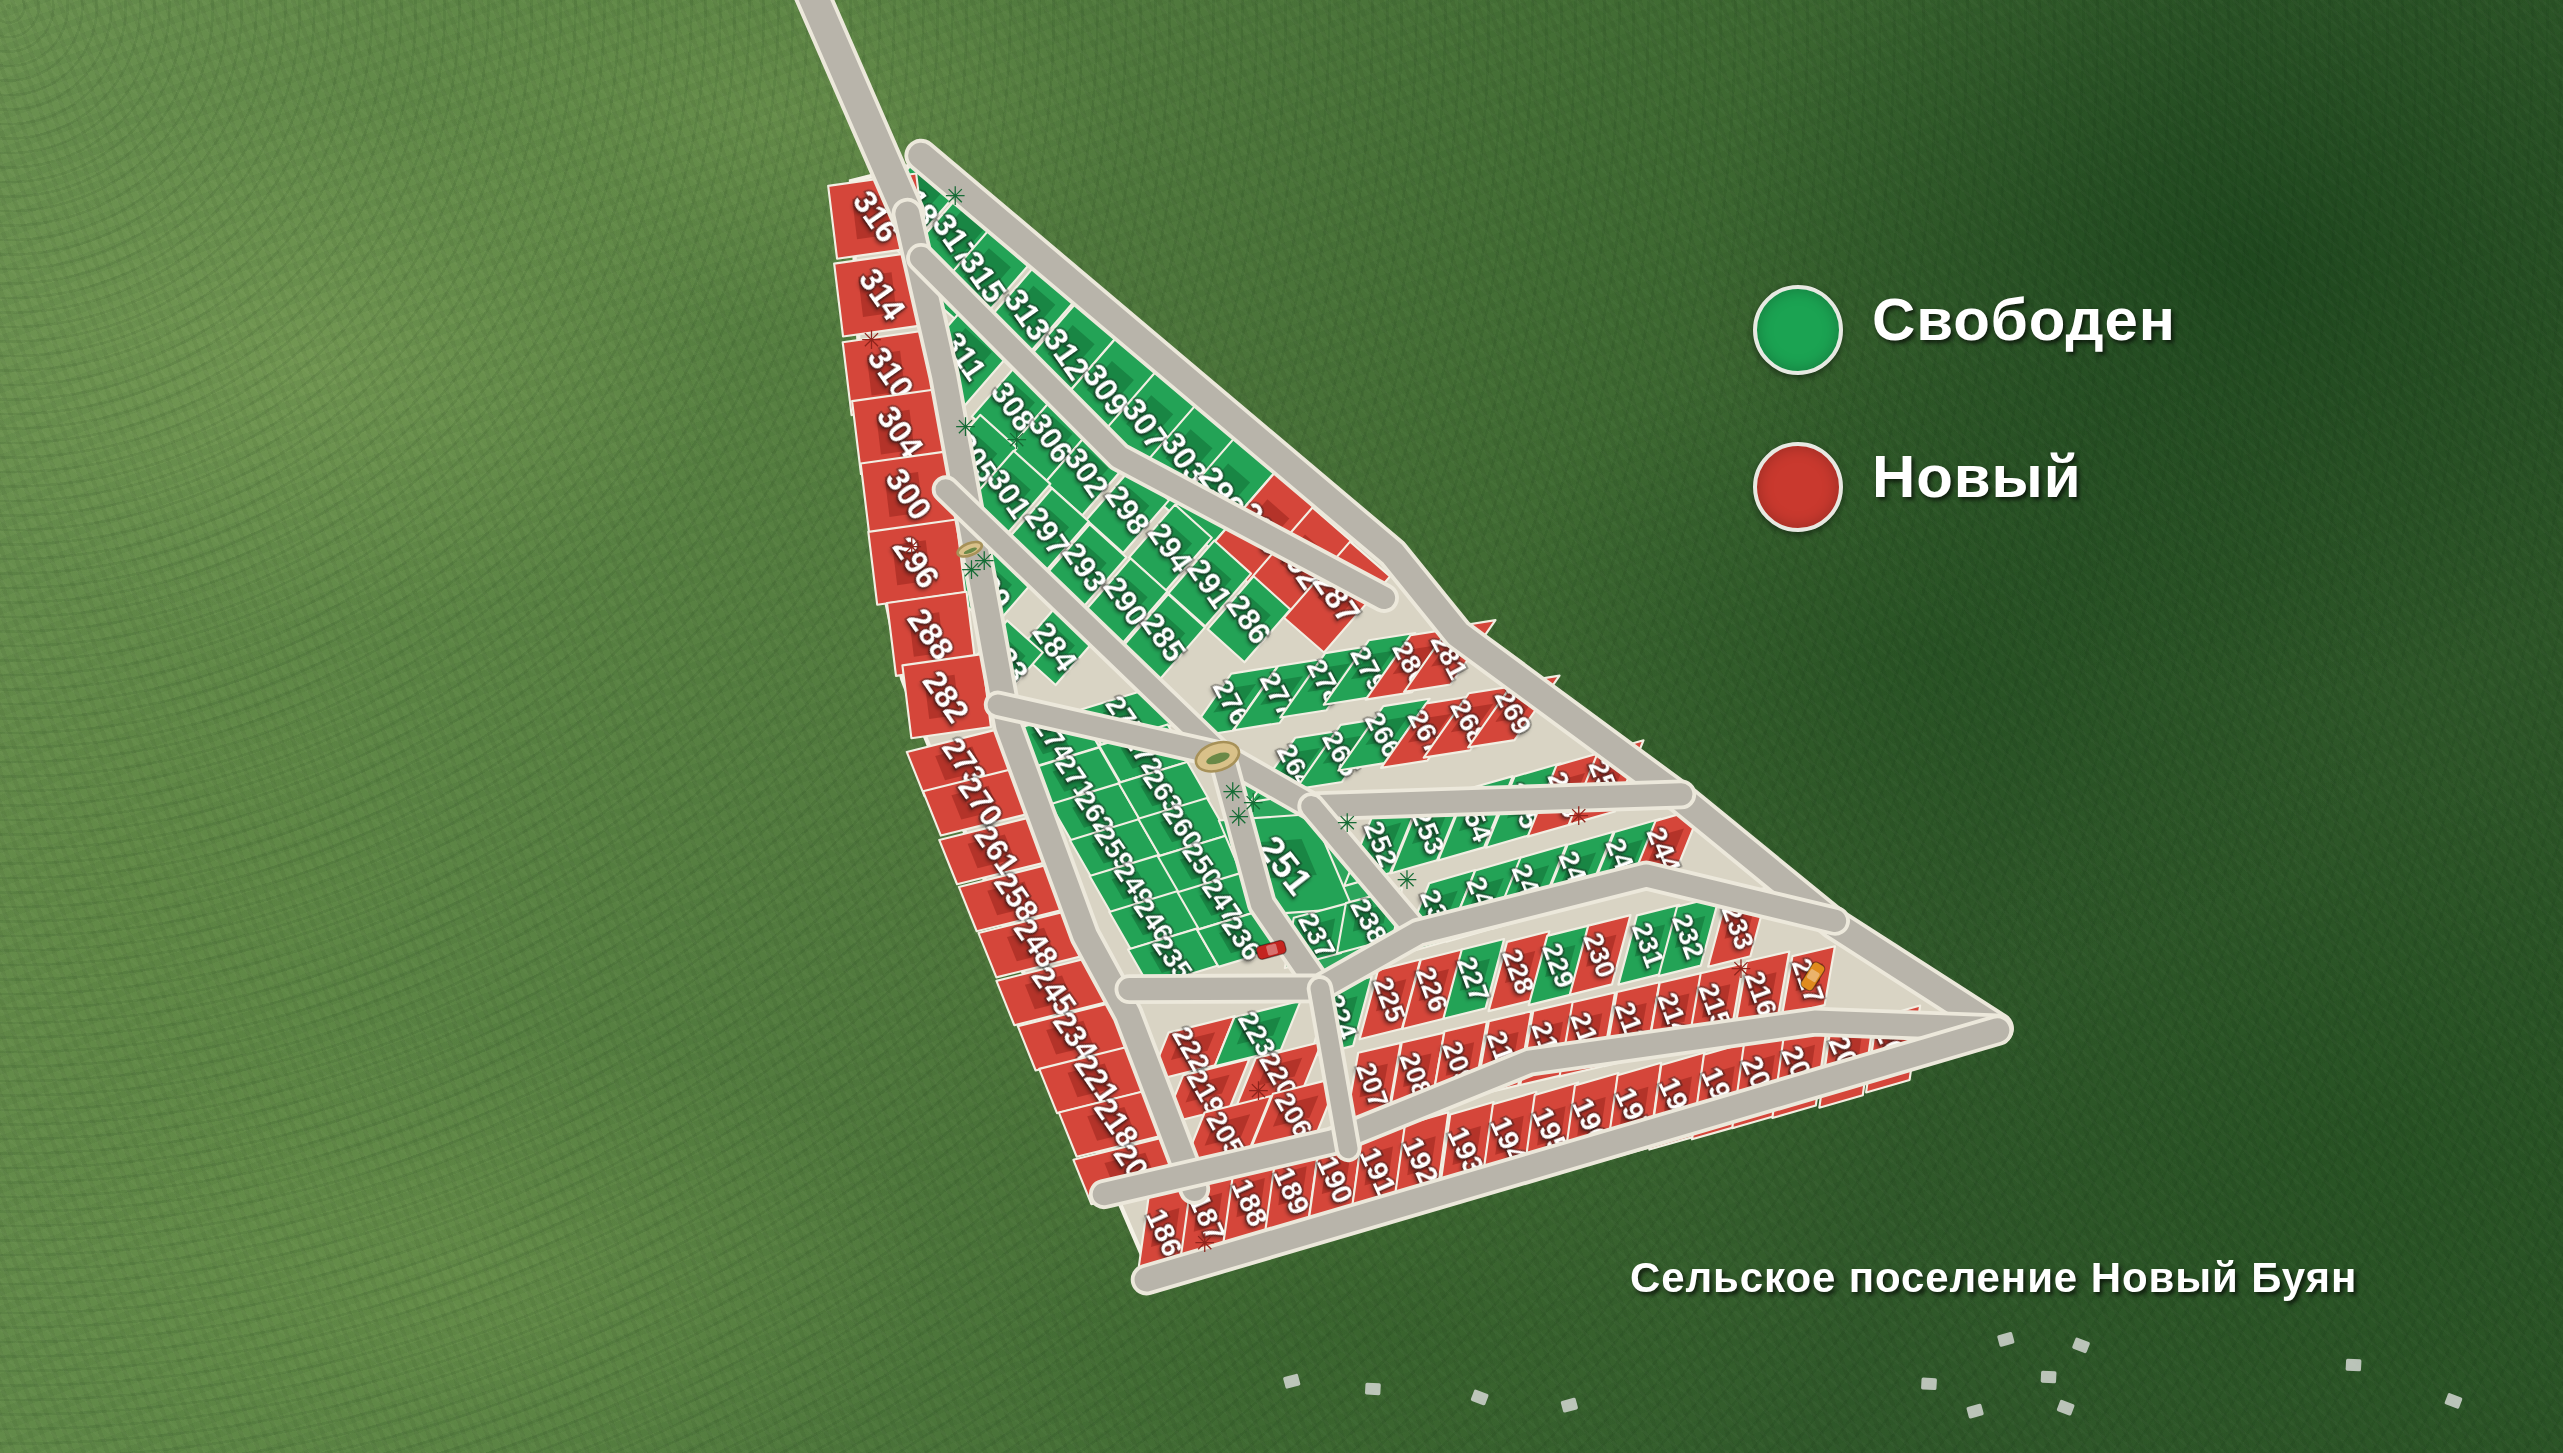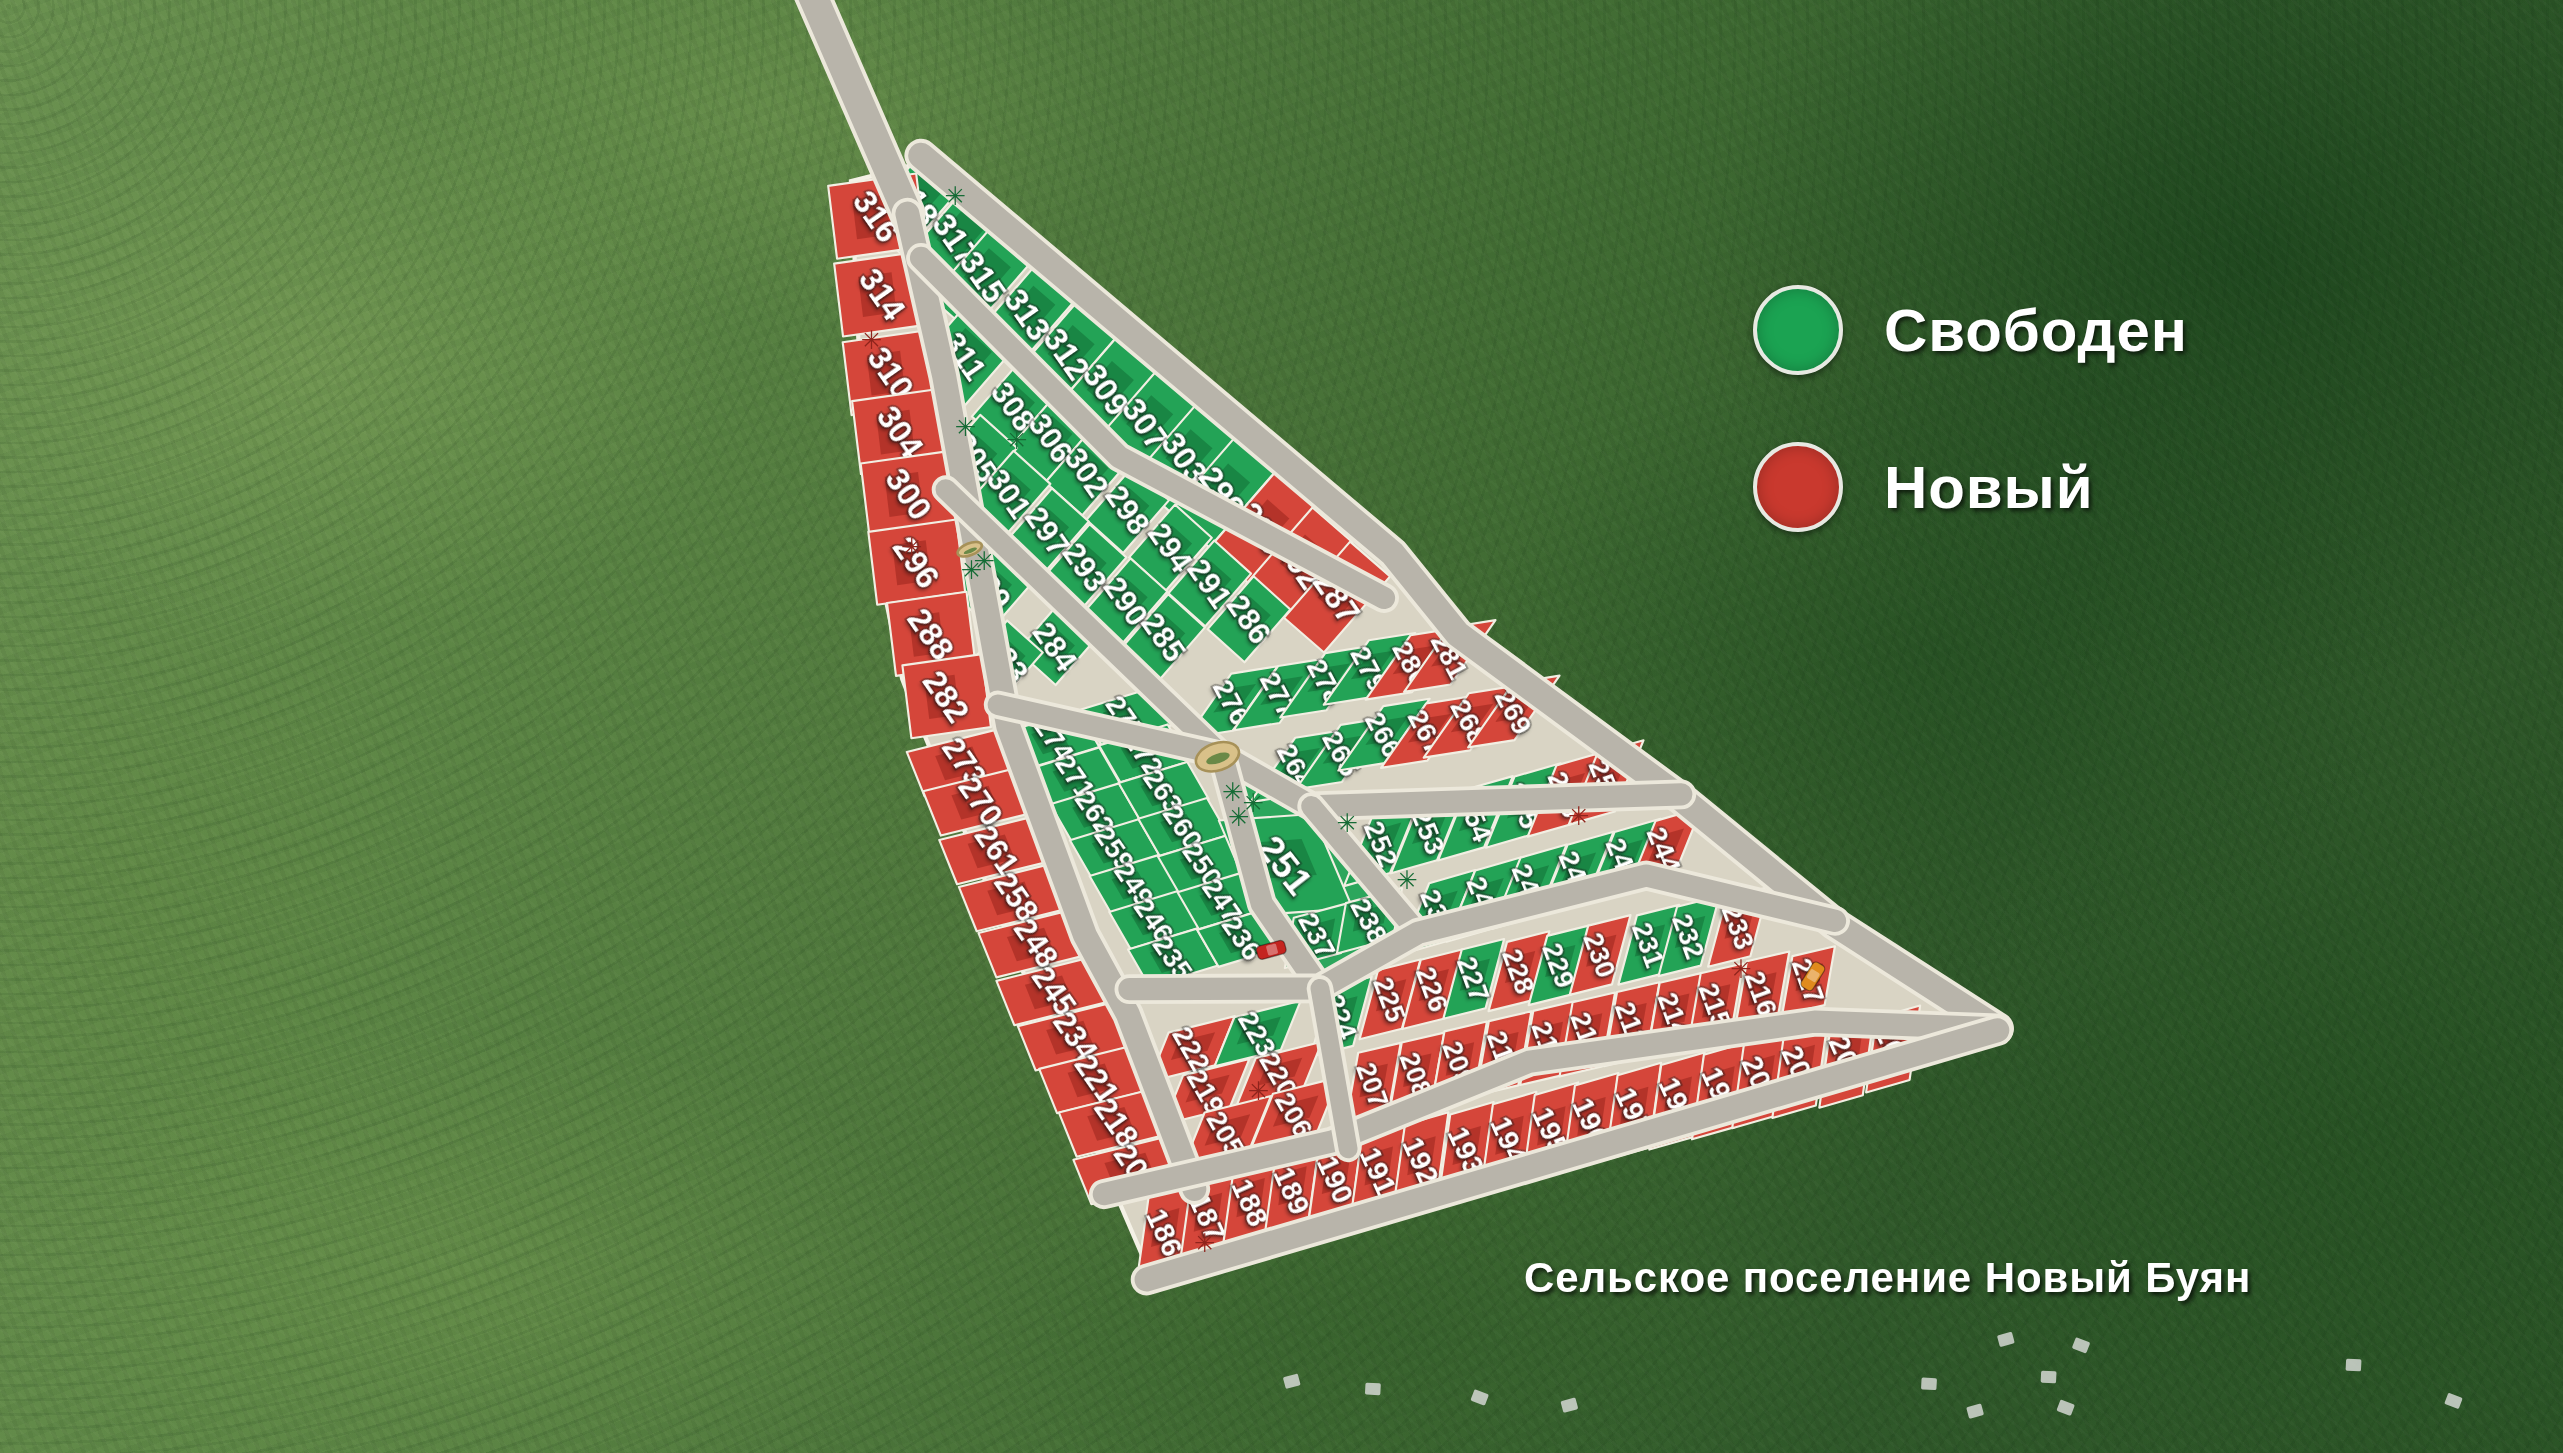--- a/index.html
+++ b/index.html
@@ -20,26 +20,26 @@
   #texture{position:absolute;inset:0;pointer-events:none;opacity:.8;background:
       repeating-linear-gradient(70deg, rgba(0,0,0,.05) 0 4.3px, transparent 4.3px 11px),
       repeating-linear-gradient(-20deg, rgba(25,60,25,.07) 0 6.8px, transparent 6.8px 16px),
       repeating-linear-gradient(40deg, rgba(255,255,255,.025) 0 2.6px, transparent 2.6px 9.4px),
       repeating-radial-gradient(circle at 8.5px 6.8px, rgba(10,40,12,.10) 0 2.6px, transparent 2.6px 14.5px);}
   #map-svg{position:absolute;left:0;top:0;}
   .pnum{font-family:"Liberation Sans",sans-serif;font-weight:700;fill:#ffffff;
     paint-order:stroke;stroke:rgba(20,20,20,.38);stroke-width:4px;
     filter:drop-shadow(2px 3px 2px rgba(0,0,0,.35));text-anchor:middle;}
   #legend{position:absolute;left:1753px;top:285px;display:flex;flex-direction:column;gap:67px;}
-  .legend-row{display:flex;align-items:center;gap:41px;}
+  .legend-row{display:flex;align-items:flex-start;gap:29px;}
   .legend-swatch{width:82px;height:82px;border-radius:50%;border:4.3px solid #e7e9e2;
     box-shadow:0 2.6px 6.8px rgba(0,0,0,.45), inset 0 0 15.4px rgba(0,0,0,.25);}
   .legend-label{font-size:60px;font-weight:700;color:#ffffff;
     text-shadow:2.6px 3.4px 4.3px rgba(0,0,0,.65);letter-spacing:0.9px;}
-  #caption{position:absolute;left:1524px;top:1254px;font-size:42px;font-weight:700;color:#ffffff;
+  #caption{position:absolute;left:1630px;top:1254px;font-size:42px;font-weight:700;color:#ffffff;
     text-shadow:2.6px 3.4px 4.3px rgba(0,0,0,.7);letter-spacing:0.9px;white-space:nowrap;}
 </style>
 </head>
 <body>
 
 <div id="stage">
   <div id="texture"></div>
   <svg id="map-svg" width="2563" height="1453" viewBox="0 0 3000 1701">
       <polygon points="1060,196 996,212 1008,468 1022,630 1056,795 1076,846 1306,1398 1350,1500 2346,1206 2150,1078 1966,930 1700,736 1628,646 1086,178" fill="#d9d4c4" stroke="#f4f1e6" stroke-width="5"></polygon>
       <polygon points="1438,898 1532,948 1640,1086 1548,1148 1458,1005" fill="#23a356" opacity="0.95"></polygon>

